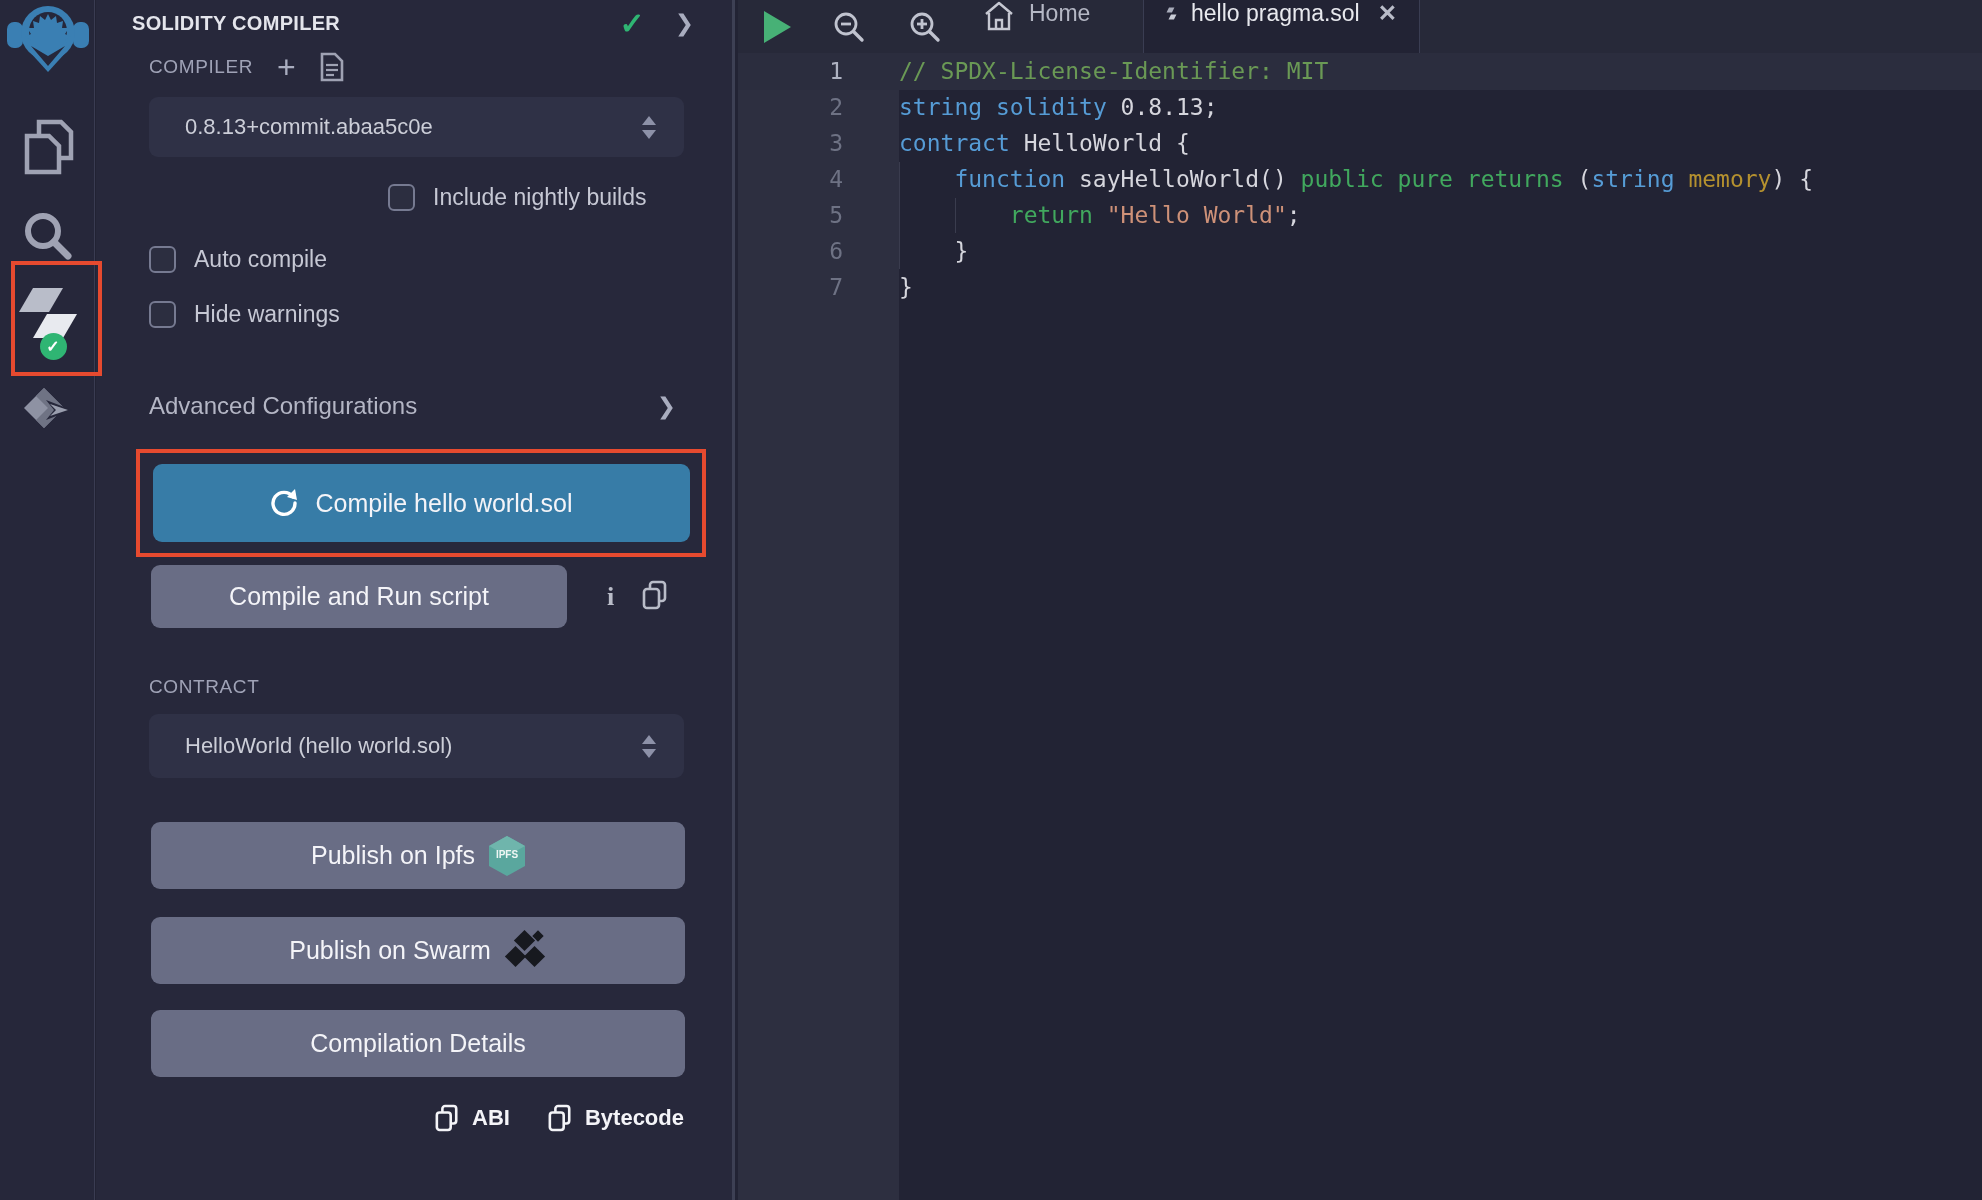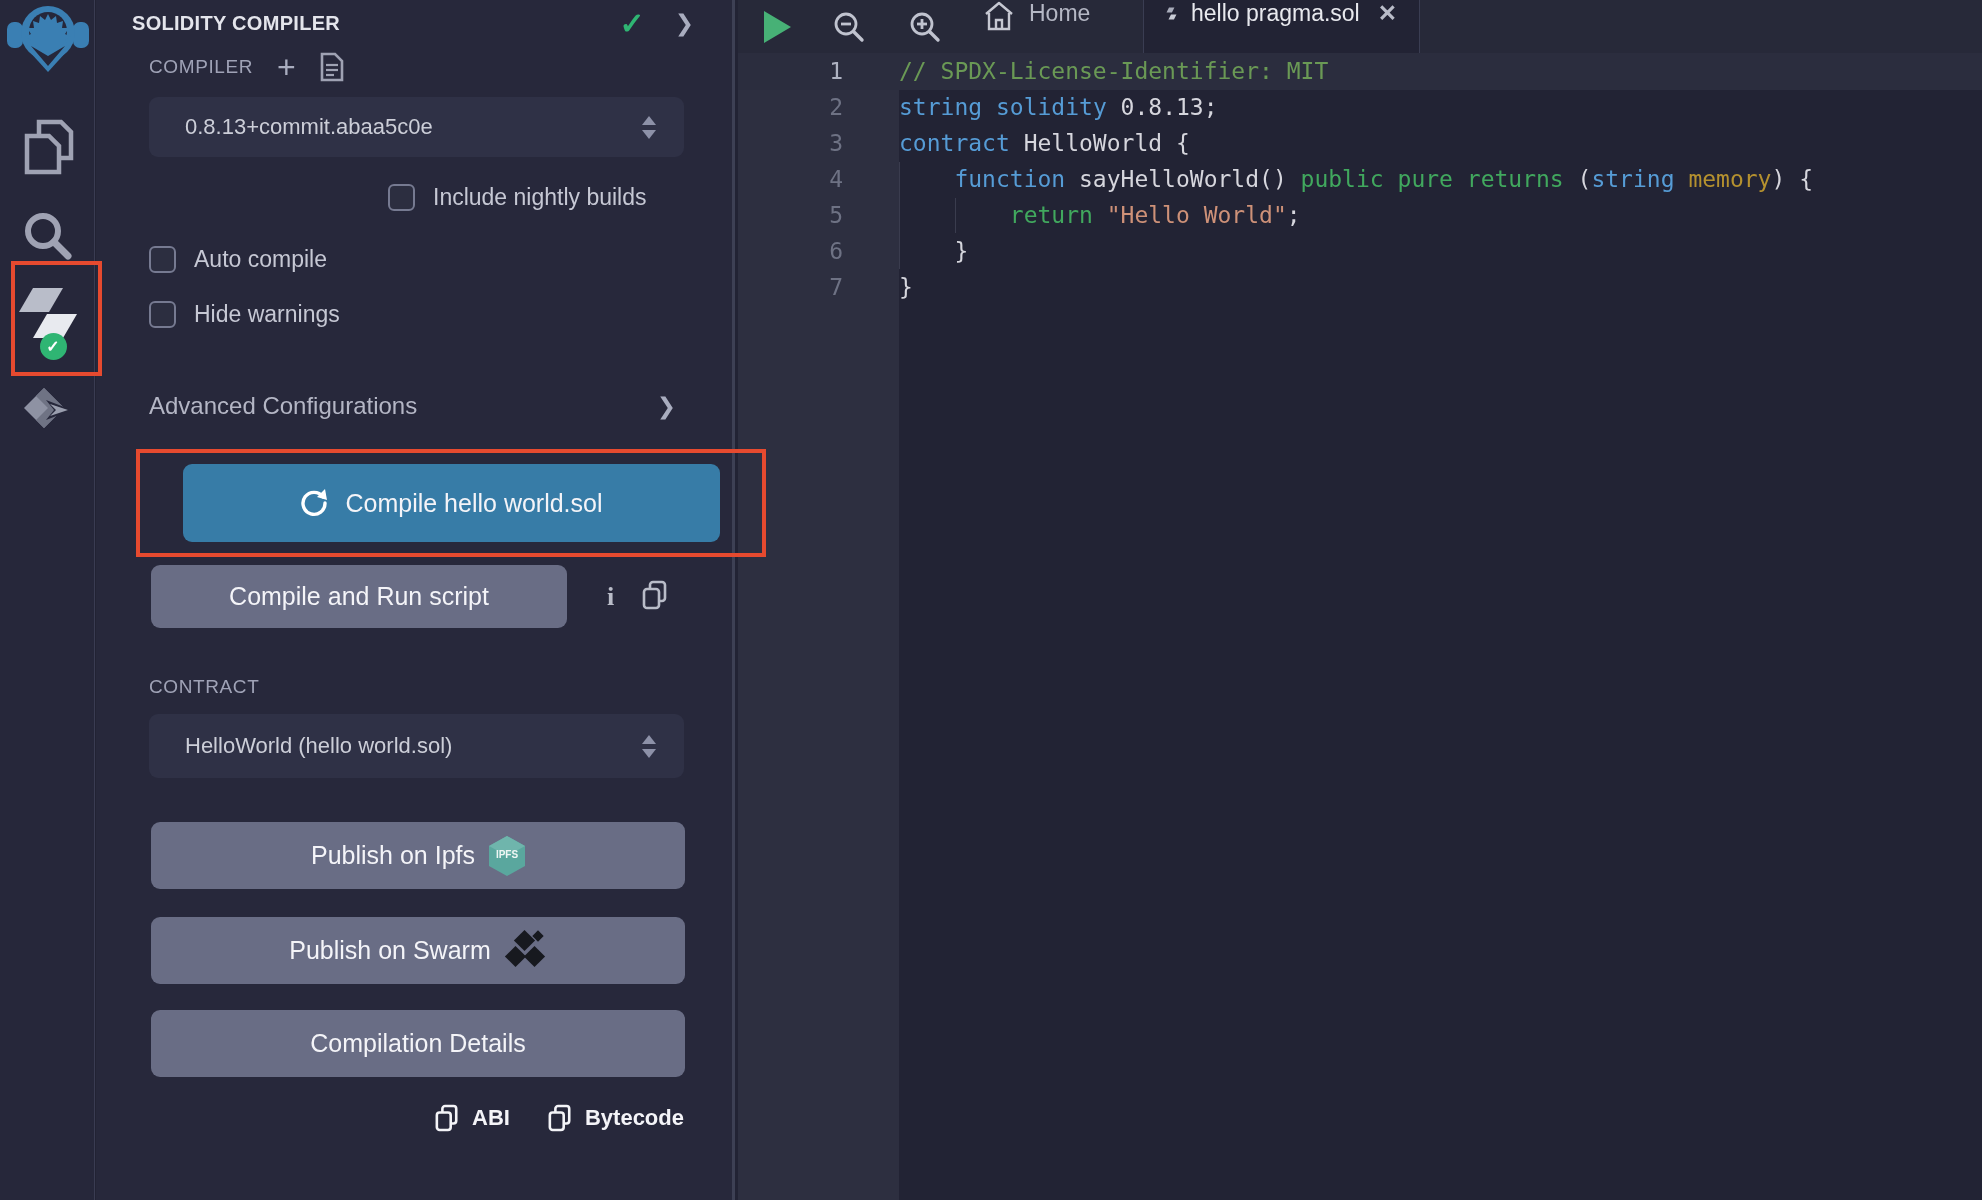--- a/index.html
+++ b/index.html
@@ -45,21 +45,21 @@
   .sel-text{flex:1;font-size:22px;color:#ccced8}
   .updown{display:flex;flex-direction:column;gap:5px}
   .updown i{display:block;width:0;height:0;border-left:7px solid transparent;border-right:7px solid transparent}
   .updown .u{border-bottom:9px solid #8d91a8}.updown .d{border-top:9px solid #8d91a8}
   .chk-row{position:absolute;display:flex;align-items:center;gap:18px;cursor:pointer}
   .chk{width:27px;height:27px;border:2px solid #767a91;border-radius:6px;background:#2c2e40}
   .chk-label{font-size:23px;color:var(--txt-check)}
   .row-nightly{left:292px;top:184px}.row-auto{left:53px;top:246px}.row-hide{left:53px;top:301px}
   .adv-row{position:absolute;left:53px;top:392px;right:56px;display:flex;align-items:center;cursor:pointer}
   .adv-label{font-size:24px;color:#b4b6c5;flex:1}
-  .red-frame{position:absolute;left:40px;top:449px;width:630px;height:108px;
+  .red-frame{position:absolute;left:40px;top:449px;width:570px;height:108px;
     border:4px solid var(--hl-red);display:flex;align-items:center;justify-content:center}
   .btn{border:none;border-radius:9px;color:#f4f4f8;font-family:"Liberation Sans",sans-serif;
     display:flex;align-items:center;justify-content:center;cursor:pointer}
   .btn-compile{width:537px;height:78px;background:var(--accent-blue);font-size:25px;gap:16px}
   .run-row{position:absolute;left:55px;top:565px;display:flex;align-items:center}
   .btn-run{width:416px;height:63px;background:var(--btn-gray);font-size:25px}
   .info-ic{margin-left:40px;font-family:"Liberation Serif",serif;font-weight:bold;
     font-size:26px;color:#b9bcc8;cursor:pointer}
   .copy-ic{cursor:pointer;display:inline-block}
   .run-row .copy-ic{margin-left:28px}

